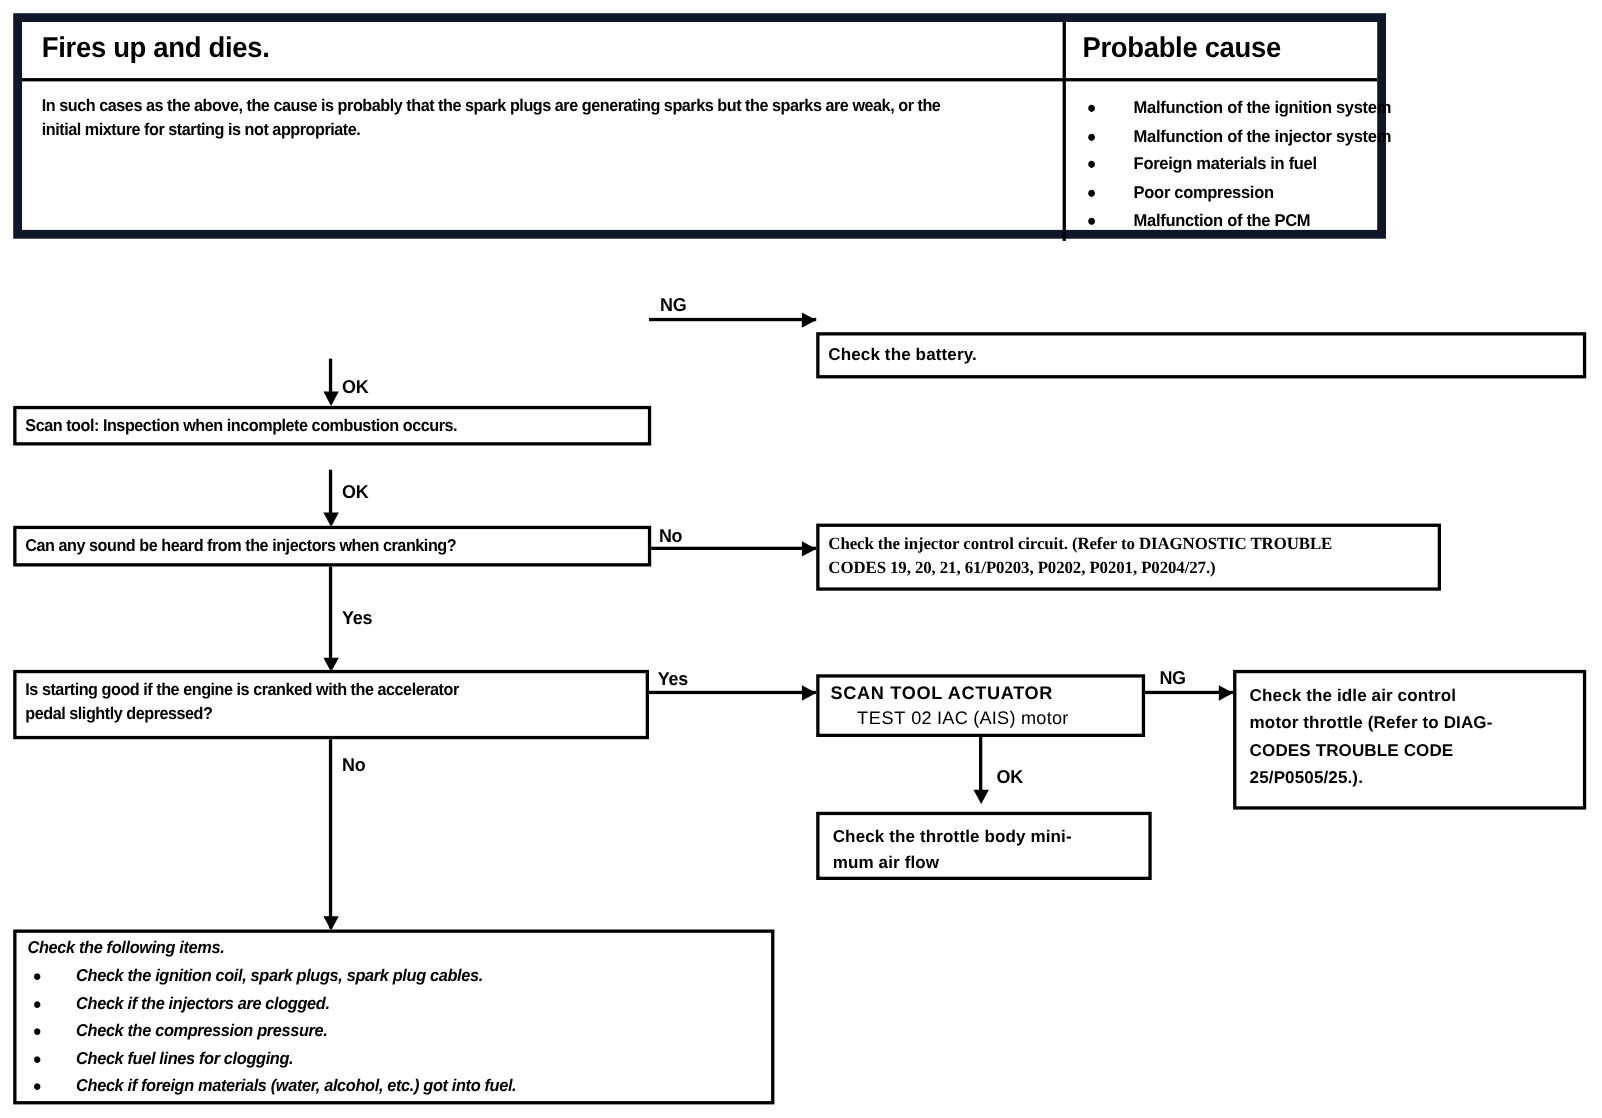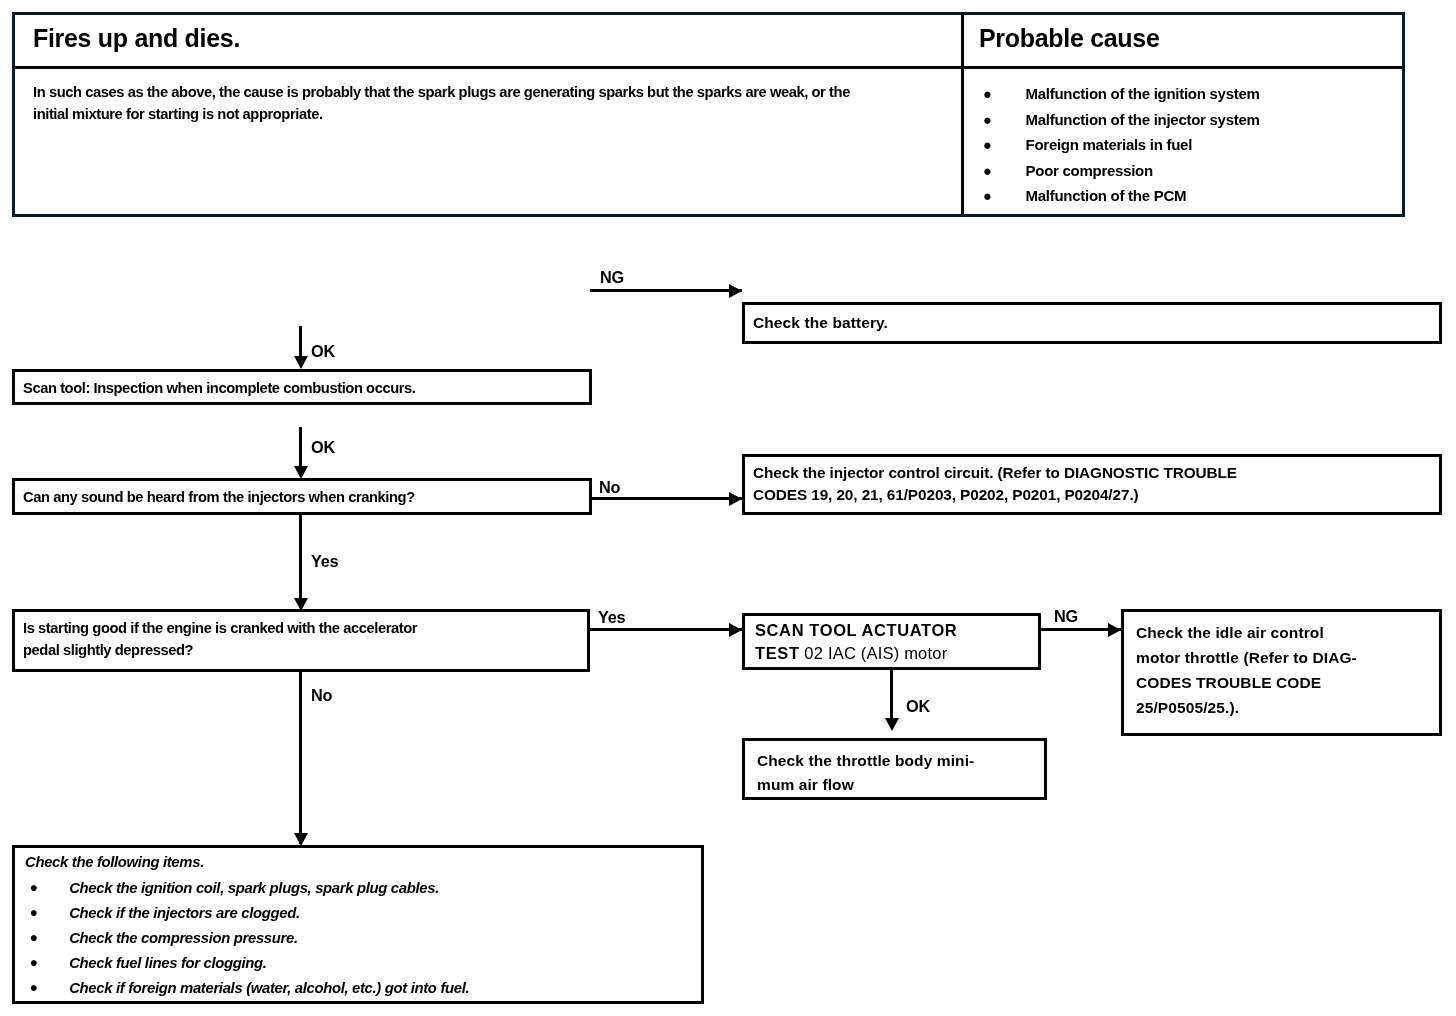--- a/index.html
+++ b/index.html
@@ -10,22 +10,22 @@
     color:#000000;
     position:relative;
     overflow:hidden;
     -webkit-font-smoothing:none;
   }
   .sheet{position:absolute;left:0;top:0;width:1456px;height:1016px;}
 
   
   .hdr-table{
     position:absolute;left:12px;top:12px;
-    width:1393px;height:205px;
-    border:3px solid #0f172a;
+    width:1248px;height:205px;
+    border:8px solid #0f172a;
     box-sizing:border-box;
   }
   .hdr-row-top{
     position:absolute;left:0;top:0;width:100%;height:54px;
     border-bottom:3px solid #000;box-sizing:border-box;
   }
   .hdr-divider{
     position:absolute;left:946px;top:0;width:3px;height:199px;background:#000;
   }
   .hdr-title{
@@ -98,21 +98,21 @@
   
   .scan-l1{
     position:absolute;left:10px;top:5px;
     font-size:16.5px;font-weight:bold;letter-spacing:0.6px;
     white-space:nowrap;
   }
   .scan-l2{
     position:absolute;left:10px;top:28px;
     font-size:16.5px;letter-spacing:0.2px;white-space:nowrap;
   }
-  .scan-l2 b{font-weight:bold;letter-spacing:0.6px;}
+  .scan-l2 b{font-weight:normal;letter-spacing:0.6px;margin-left:24px;}
 
   
   .check-title{
     position:absolute;left:10px;top:5px;
     font-size:15.5px;font-weight:bold;letter-spacing:-0.35px;
     transform:scaleX(0.96);transform-origin:left top;
   }
   .check-list{
     position:absolute;left:10px;top:27px;
     margin:0;padding:0;list-style:none;
@@ -187,21 +187,21 @@
   <div class="lbl" style="left:311px;top:438px;">OK</div>
 
   <div class="box" style="left:12px;top:478px;width:580px;height:37px;">
     <div class="txt" style="top:5px;">Can any sound be heard from the injectors when cranking?</div>
   </div>
 
   <div class="hline" style="left:592px;top:497px;width:150px;"></div>
   <div class="arrow-right" style="left:729px;top:492px;"></div>
   <div class="lbl" style="left:599px;top:478px;">No</div>
 
-  <div class="box" style="left:742px;top:454px;width:700px;height:61px;">
+  <div class="box" style="left:742px;top:476px;width:568px;height:61px;font-family:Liberation Serif, serif;">
     <div class="txt semi" style="top:5px;">
       <span>Check the injector control circuit. (Refer to DIAGNOSTIC  TROUBLE</span><br>
       <span>CODES  19, 20, 21, 61/P0203, P0202, P0201, P0204/27.)</span>
     </div>
   </div>
 
   <div class="vline" style="left:299px;top:515px;height:90px;"></div>
   <div class="arrow-down" style="left:294px;top:598px;"></div>
   <div class="lbl" style="left:311px;top:552px;">Yes</div>
 

